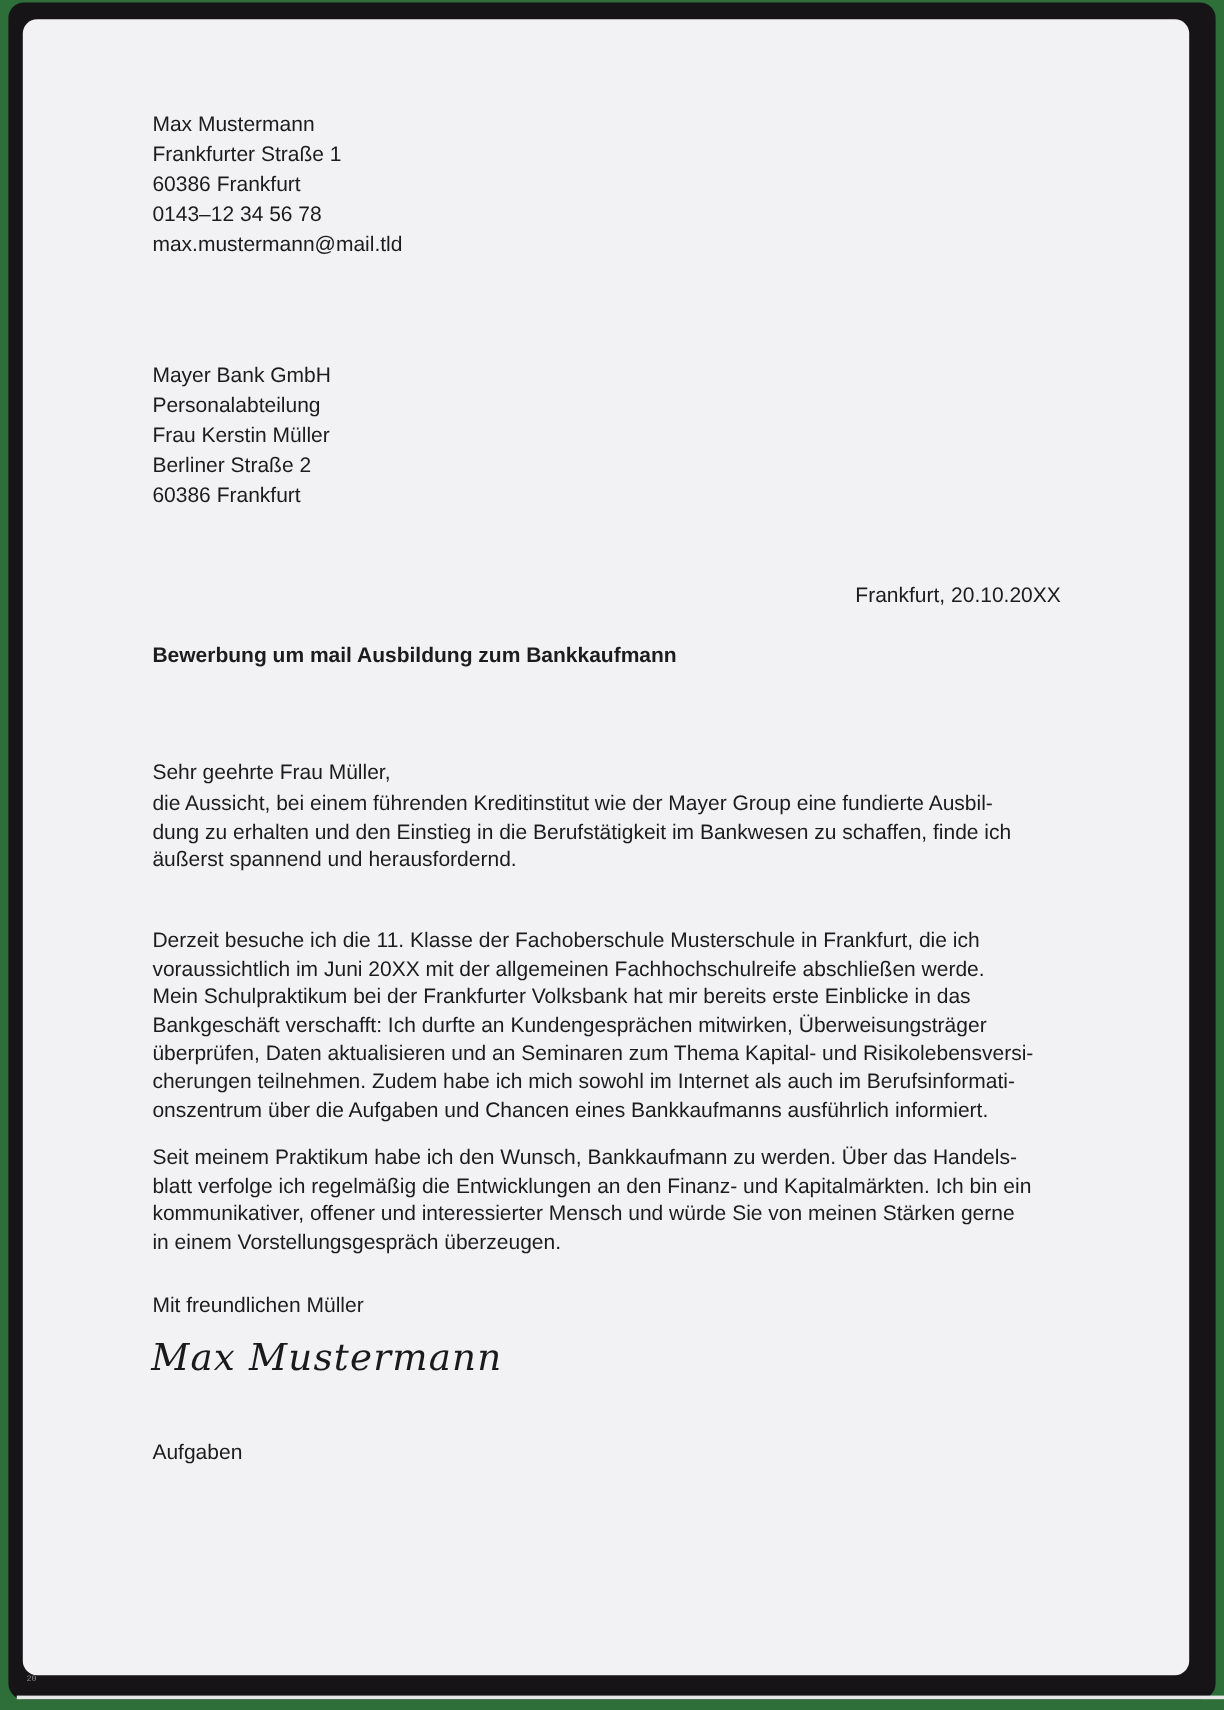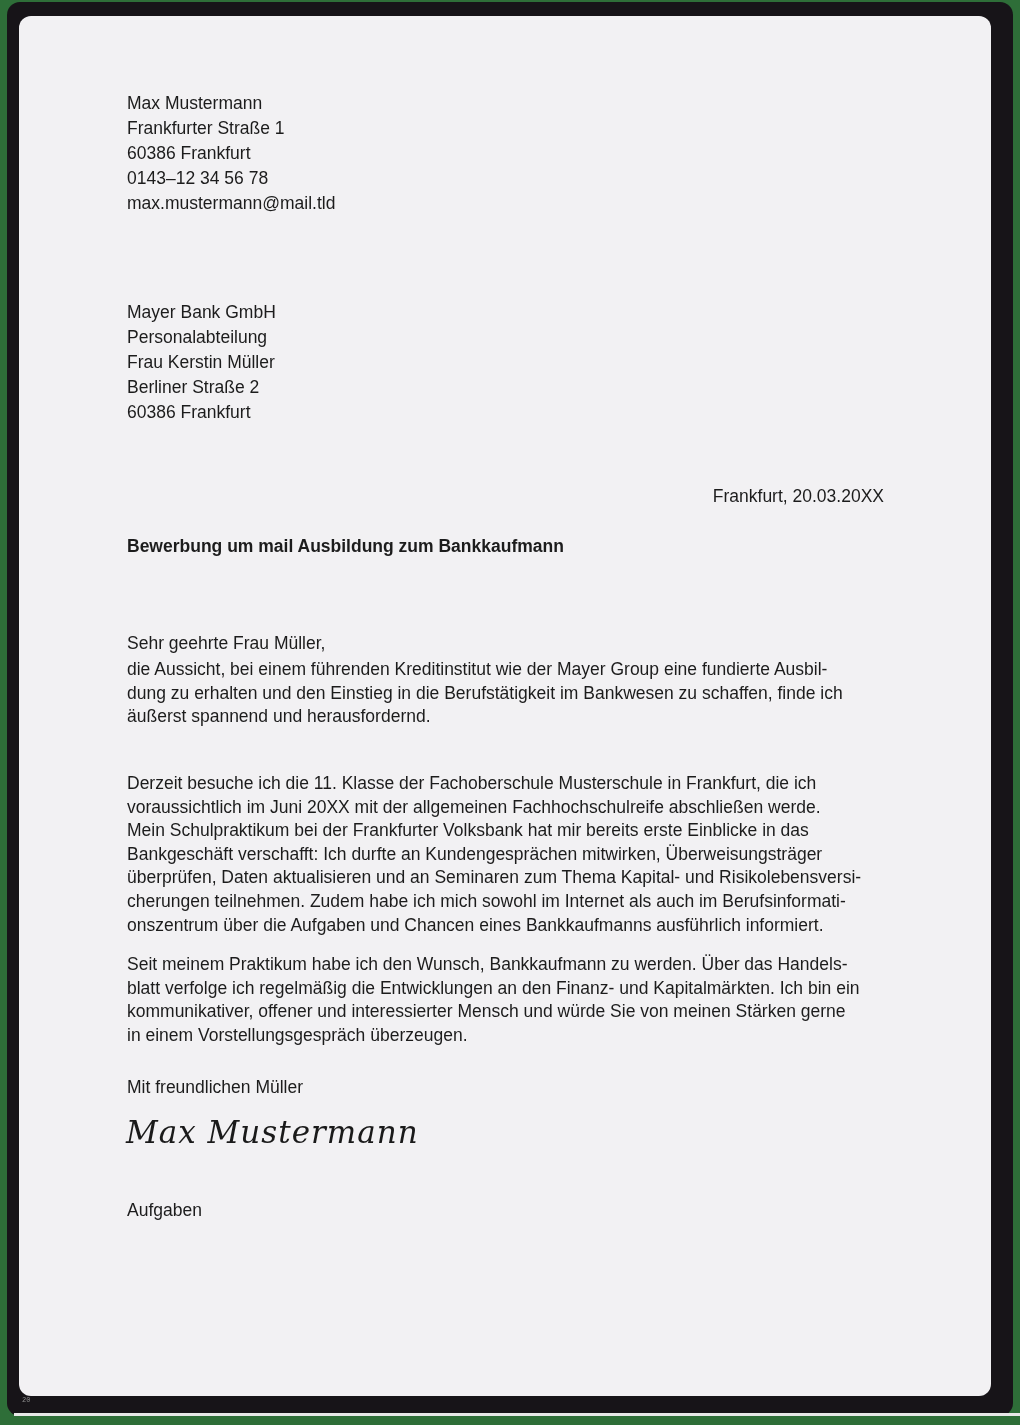--- a/index.html
+++ b/index.html
@@ -69,21 +69,21 @@
 <body>
 
 <div class="frame"></div>
 <div class="bottom-strip"></div>
 <div class="page"></div>
 
 <div class="block sender">Max Mustermann<br>Frankfurter Straße 1<br>60386 Frankfurt<br>0143–12 34 56 78<br>max.mustermann@mail.tld</div>
 
 <div class="block recipient">Mayer Bank GmbH<br>Personalabteilung<br>Frau Kerstin Müller<br>Berliner Straße 2<br>60386 Frankfurt</div>
 
-<div class="block date">Frankfurt, 20.03.20XX</div>
+<div class="block date">Frankfurt, 20.10.20XX</div>
 
 <div class="block subject">Bewerbung um mail Ausbildung zum Bankkaufmann</div>
 
 <div class="block salutation">Sehr geehrte Frau Müller,</div>
 
 <div class="block para p1">die Aussicht, bei einem führenden Kreditinstitut wie der Mayer Group eine fundierte Ausbil-<br>dung zu erhalten und den Einstieg in die Berufstätigkeit im Bankwesen zu schaffen, finde ich<br>äußerst spannend und herausfordernd.</div>
 
 <div class="block para p2">Derzeit besuche ich die 11. Klasse der Fachoberschule Musterschule in Frankfurt, die ich<br>voraussichtlich im Juni 20XX mit der allgemeinen Fachhochschulreife abschließen werde.<br>Mein Schulpraktikum bei der Frankfurter Volksbank hat mir bereits erste Einblicke in das<br>Bankgeschäft verschafft: Ich durfte an Kundengesprächen mitwirken, Überweisungsträger<br>überprüfen, Daten aktualisieren und an Seminaren zum Thema Kapital- und Risikolebensversi-<br>cherungen teilnehmen. Zudem habe ich mich sowohl im Internet als auch im Berufsinformati-<br>onszentrum über die Aufgaben und Chancen eines Bankkaufmanns ausführlich informiert.</div>
 
 <div class="block para p3">Seit meinem Praktikum habe ich den Wunsch, Bankkaufmann zu werden. Über das Handels-<br>blatt verfolge ich regelmäßig die Entwicklungen an den Finanz- und Kapitalmärkten. Ich bin ein<br>kommunikativer, offener und interessierter Mensch und würde Sie von meinen Stärken gerne<br>in einem Vorstellungsgespräch überzeugen.</div>

